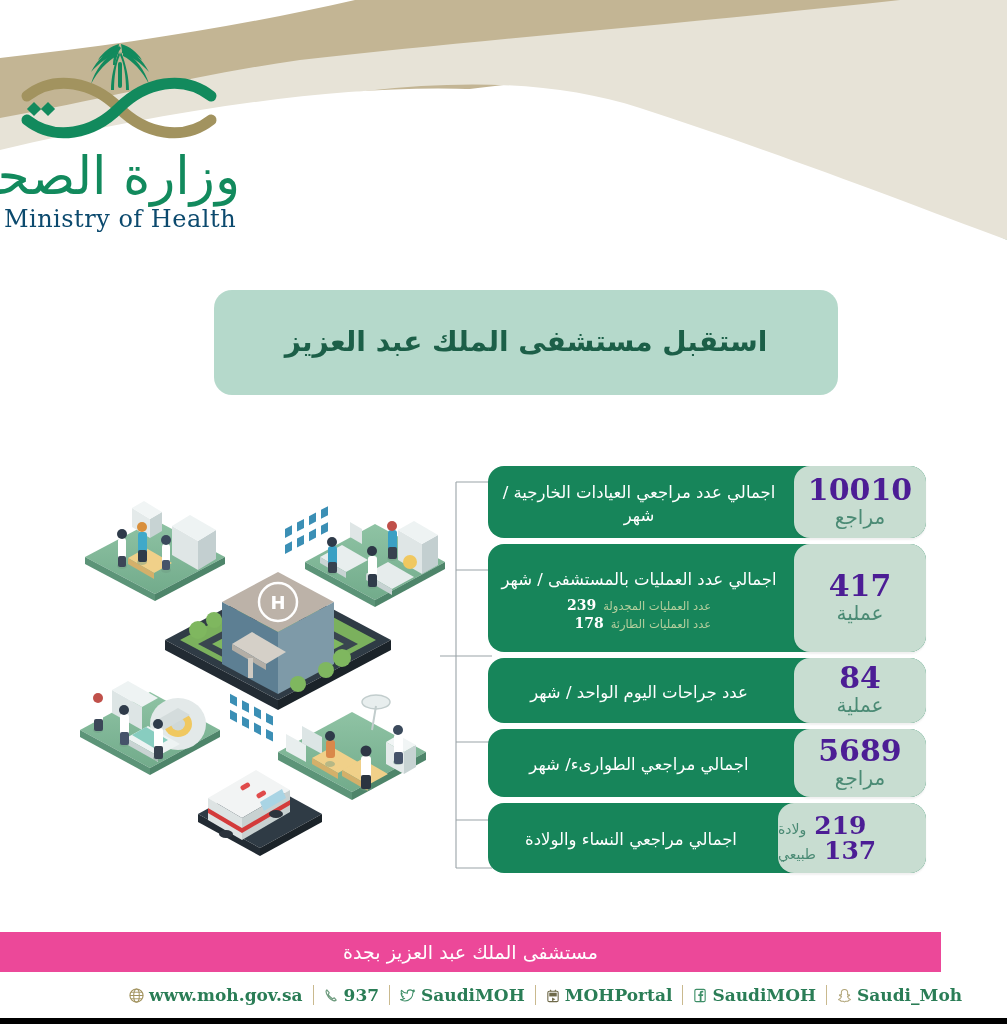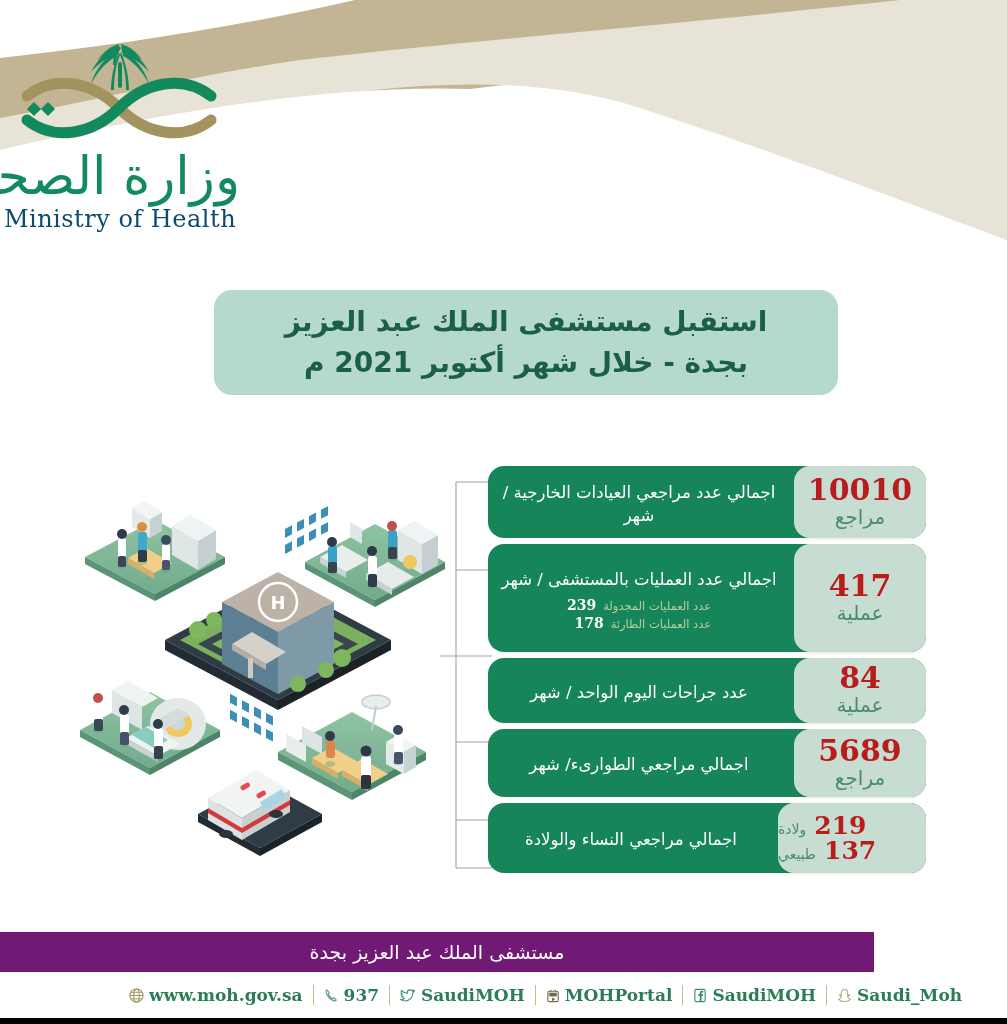--- a/index.html
+++ b/index.html
@@ -164,21 +164,21 @@
     margin: 0;
     z-index: 2;
     box-shadow: 0 2px 2px rgba(0,0,0,0.06);
   }
   .stat-value-pill.dual {
     flex-direction: column;
     align-items: flex-end;
     padding-right: 16px;
   }
   .val-num {
-    color: #b91c1c;
+    color: #4c1d95;
     font-size: 30px;
     font-weight: bold;
     font-family: "DejaVu Serif", "Liberation Serif", serif;
     line-height: 1.0;
   }
   .val-unit {
     color: #4a8a74;
     font-size: 20px;
     line-height: 1.25;
     direction: rtl;
@@ -198,22 +198,22 @@
   .row-h1 { height: 72px; }
   .row-h2 { height: 108px; }
   .row-h3 { height: 65px; }
   .row-h4 { height: 68px; }
   .row-h5 { height: 70px; }
 
   
   .footer-bar {
     position: absolute;
     left: 0; top: 932px;
-    width: 874px; height: 40px;
-    background: #701a75;
+    width: 941px; height: 40px;
+    background: #ec4899;
     display: flex;
     align-items: center;
     justify-content: center;
   }
   .footer-bar-text {
     color: #ffffff;
     font-size: 19px;
     direction: rtl;
   }
   .footer-links {
@@ -290,21 +290,20 @@
         <rect x="14" y="66" width="10" height="10" transform="rotate(45 19 71)"></rect>
         <rect x="28" y="66" width="10" height="10" transform="rotate(45 33 71)"></rect>
       </g>
     </svg>
     <div class="logo-ar">وزارة الصحة</div>
     <div class="logo-en">Ministry of Health</div>
   </div>
 
   <div class="title-banner">
     <div class="title-line">استقبل مستشفى الملك عبد العزيز</div>
-    <div class="title-line">بجدة - خلال شهر أكتوبر 2021 م</div>
   </div>
 
   <div class="illustration">
     <svg width="395" height="420" viewBox="0 0 395 420" xmlns="http://www.w3.org/2000/svg">
       <defs>
         <linearGradient id="padG" x1="0" y1="0" x2="0" y2="1">
           <stop offset="0" stop-color="#8fc3a4"></stop>
           <stop offset="1" stop-color="#72ab8b"></stop>
         </linearGradient>
       </defs>

